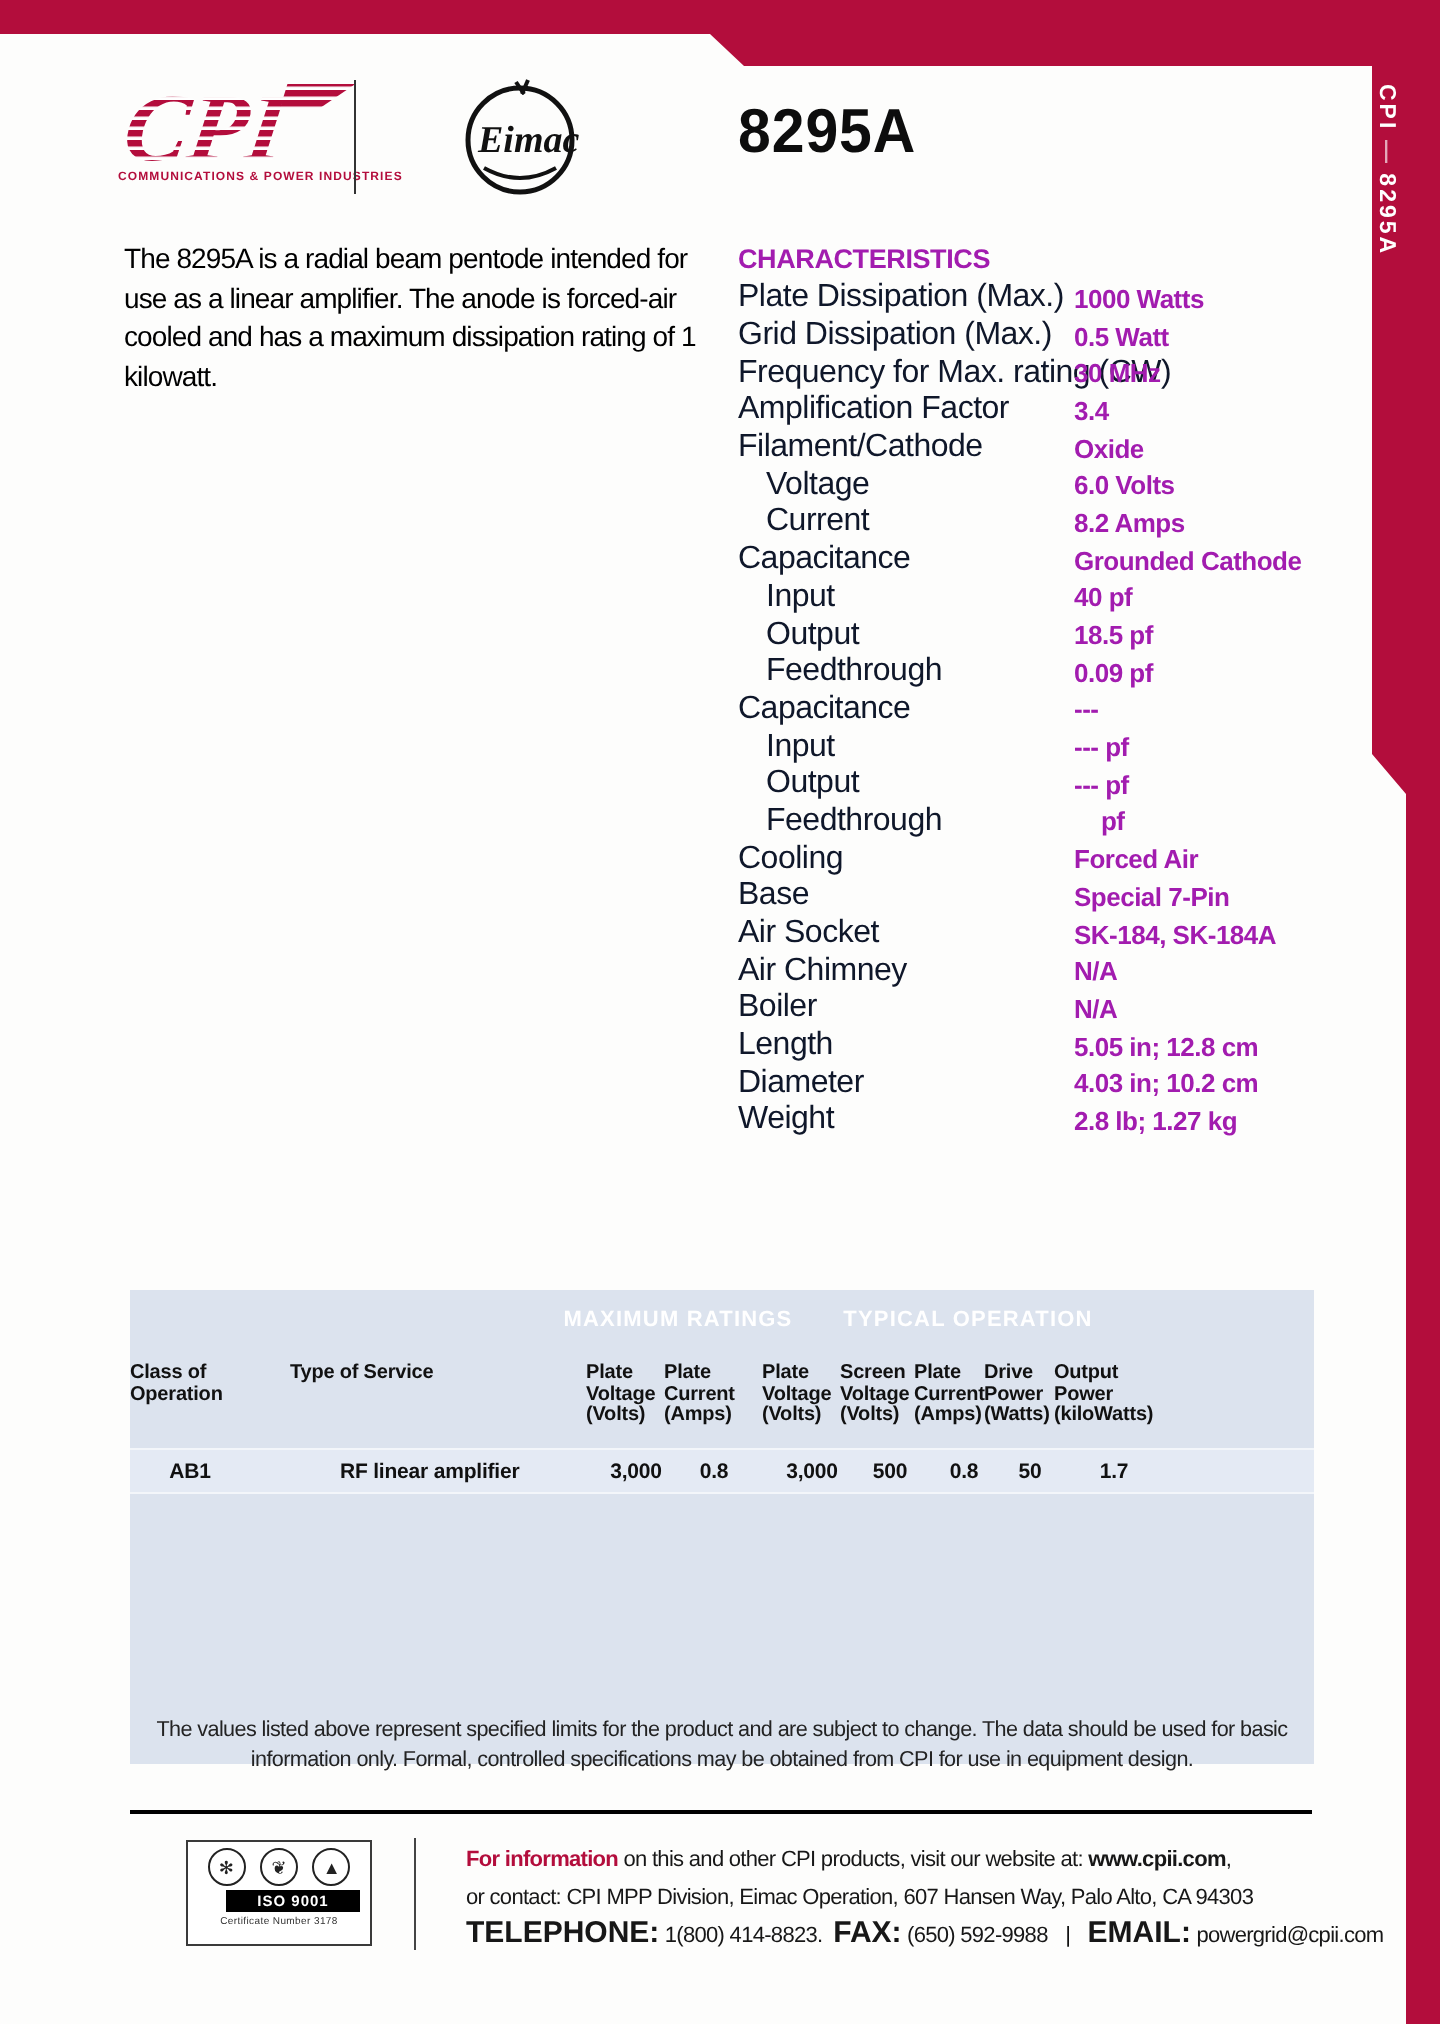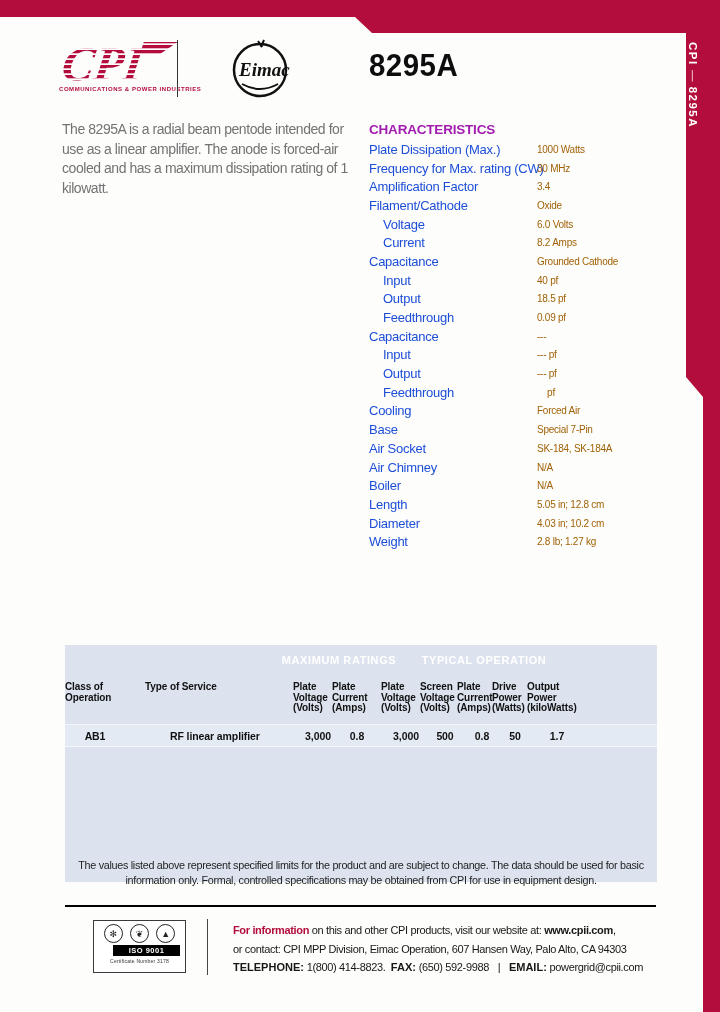--- a/index.html
+++ b/index.html
@@ -20,29 +20,29 @@
   #doc-title { left:369px; top:48px; font-size:31px; font-weight:bold; color:#0d0d0d;
     transform:scaleX(.95); transform-origin:left; letter-spacing:.5px; }
 
   
   #side-label { left:687px; top:42px; writing-mode:vertical-rl; text-orientation:mixed;
     color:#ffffff; font-weight:bold; font-size:11.5px; letter-spacing:1.5px; white-space:nowrap; }
   #side-label .dash { opacity:.65; margin:4px 0; }
 
   
   #intro { left:62px; top:120px; width:296px; font-size:14px; line-height:19.5px;
-    letter-spacing:-.45px; color:#737373; }
+    letter-spacing:-.45px; color:#000000; }
 
   
   #char-heading { left:369px; top:122px; font-size:13.5px; font-weight:bold; color:#a21caf; letter-spacing:-.2px; }
   #char-rows { left:369px; top:140px; width:292px; }
   .crow { position:relative; height:18.7px; display:flex; align-items:center; }
-  .clabel { font-size:13px; color:#1d4ed8; letter-spacing:-.25px; }
+  .clabel { font-size:16px; color:#0f172a; letter-spacing:-.25px; }
   .crow.ind .clabel { padding-left:14px; }
-  .cvalue { position:absolute; left:168px; font-size:10px; color:#a16207; letter-spacing:-.25px; }
+  .cvalue { position:absolute; left:168px; font-size:13px; color:#a21caf; letter-spacing:-.25px;font-weight:bold; }
 
   
   #ratings-table { left:65px; top:645px; width:592px; height:237px; background:#dce3ee; }
   .grp { position:absolute; top:9px; font-size:11px; font-weight:bold; color:#ffffff;
     letter-spacing:.6px; text-align:center; }
   #grp-max { left:209px; width:130px; }
   #grp-typ { left:354px; width:130px; }
   .th { position:absolute; top:37px; font-size:10px; font-weight:bold; color:#111;
     text-align:left; line-height:10.5px; letter-spacing:-.1px; }
   #data-row { position:absolute; left:0; top:79px; width:592px; height:23px;
@@ -63,21 +63,21 @@
     display:flex; align-items:center; justify-content:center; font-size:9px; color:#222; }
   #iso-bar { margin:1px 5px 0 19px; background:#000; color:#fff; text-align:center;
     font-size:7.5px; font-weight:bold; letter-spacing:.5px; height:11px; line-height:11px; }
   #iso-cert { text-align:center; font-size:5px; color:#333; margin-top:2px; letter-spacing:.2px; }
   #footer-divider { left:207px; top:919px; width:1px; height:56px; background:#444; }
   #footer-text { left:233px; top:921px; width:420px; font-size:11px; line-height:18.5px;
     letter-spacing:-.35px; color:#171717; }
   .fline { white-space:nowrap; }
   .hl { color:#b30d3c; font-weight:bold; }
   .b { font-weight:bold; }
-  .lbl { font-weight:bold; font-size:11px; letter-spacing:0; }
+  .lbl { font-weight:bold; font-size:15px; letter-spacing:0; }
   .pipe { margin:0 6px; color:#111; }
 </style>
 </head>
 <body>
 
 <div id="page">
 
   <svg id="frame" viewBox="0 0 720 1012">
     <polygon points="0,0 720,0 720,1012 703,1012 703,397 686,377 686,33 372,33 355,17 0,17" fill="#b30d3c"></polygon>
   </svg>
@@ -118,20 +118,24 @@
 
   <div class="content" id="intro">The 8295A is a radial beam pentode intended for use as a linear amplifier.  The anode is forced-air cooled and has a maximum dissipation rating of 1 kilowatt.</div>
 
   <div class="content" id="char-heading">CHARACTERISTICS</div>
   <div class="content" id="char-rows">
     <div class="crow">
         <span class="clabel">Plate Dissipation (Max.)</span>
         <span class="cvalue">1000 Watts</span>
       </div>
     <div class="crow">
+        <span class="clabel">Grid Dissipation (Max.)</span>
+        <span class="cvalue">0.5 Watt</span>
+      </div>
+    <div class="crow">
         <span class="clabel">Frequency for Max. rating (CW)</span>
         <span class="cvalue">30 MHz</span>
       </div>
     <div class="crow">
         <span class="clabel">Amplification Factor</span>
         <span class="cvalue">3.4</span>
       </div>
     <div class="crow">
         <span class="clabel">Filament/Cathode</span>
         <span class="cvalue">Oxide</span>

